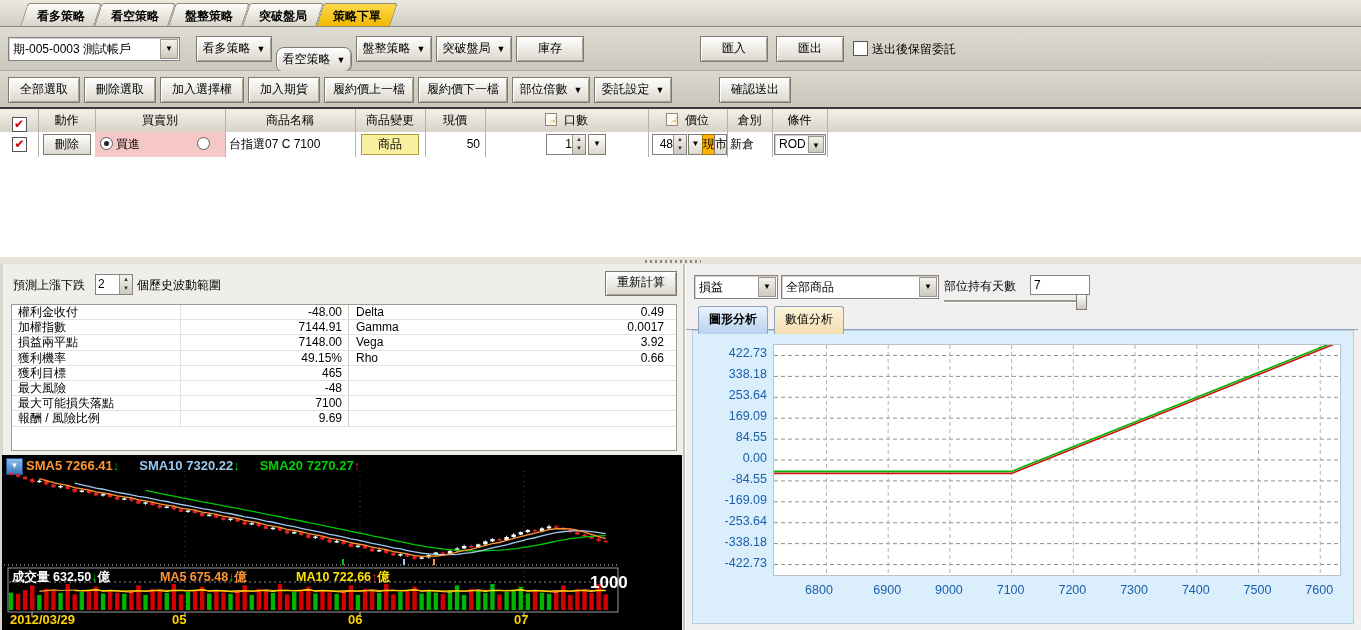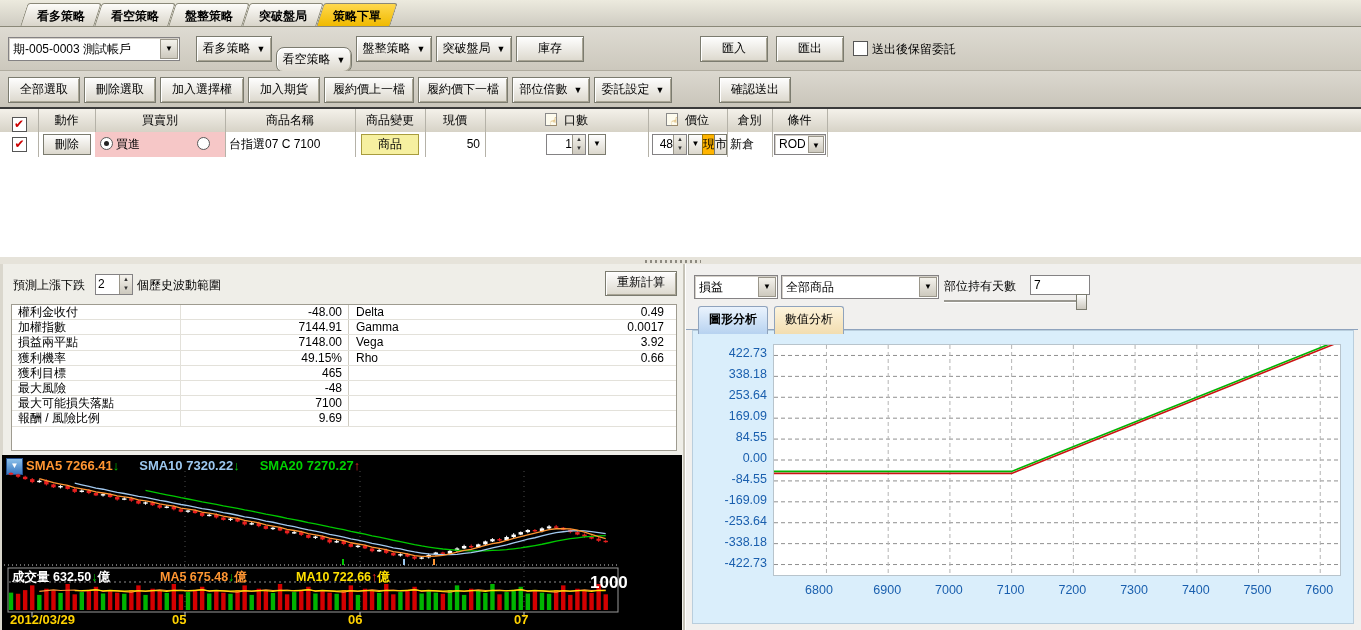--- a/index.html
+++ b/index.html
@@ -603,21 +603,21 @@
         <div class="ylab" style="top: 78.182px; left: 4px;">169.09</div>
         <div class="ylab" style="top: 99.0898px; left: 4px;">84.55</div>
         <div class="ylab" style="top: 120px; left: 4px;">0.00</div>
         <div class="ylab" style="top: 140.91px; left: 4px;">-84.55</div>
         <div class="ylab" style="top: 161.818px; left: 4px;">-169.09</div>
         <div class="ylab" style="top: 182.728px; left: 4px;">-253.64</div>
         <div class="ylab" style="top: 203.636px; left: 4px;">-338.18</div>
         <div class="ylab" style="top: 224.546px; left: 4px;">-422.73</div>
         <div class="xlab" style="left: 96px;">6800</div>
         <div class="xlab" style="left: 164.188px;">6900</div>
-        <div class="xlab" style="left: 225.911px;">7000</div>
+        <div class="xlab" style="left: 225.911px;">9000</div>
         <div class="xlab" style="left: 287.634px;">7100</div>
         <div class="xlab" style="left: 349.357px;">7200</div>
         <div class="xlab" style="left: 411.08px;">7300</div>
         <div class="xlab" style="left: 472.803px;">7400</div>
         <div class="xlab" style="left: 534.526px;">7500</div>
         <div class="xlab" style="left: 596.249px;">7600</div>
       </div>
   <div class="atab active" style="left: 12px;">圖形分析</div><div class="atab" style="left: 88px;">數值分析</div></div>
 
 </div>

